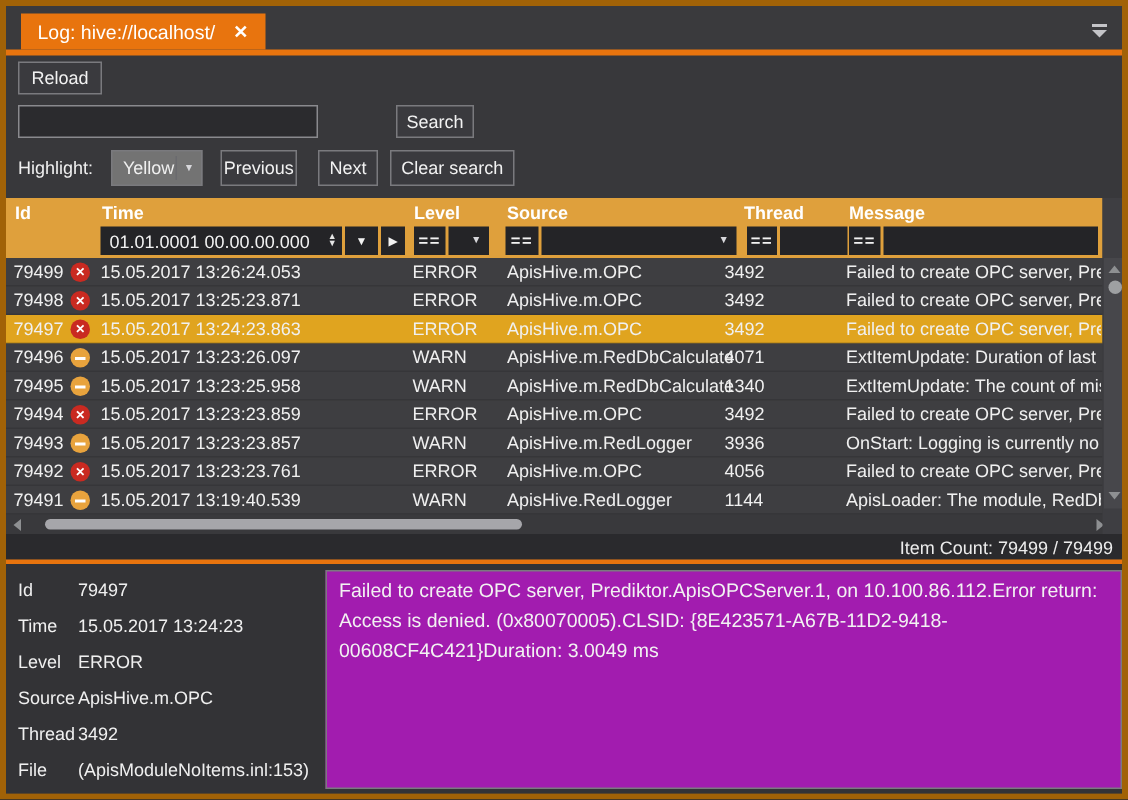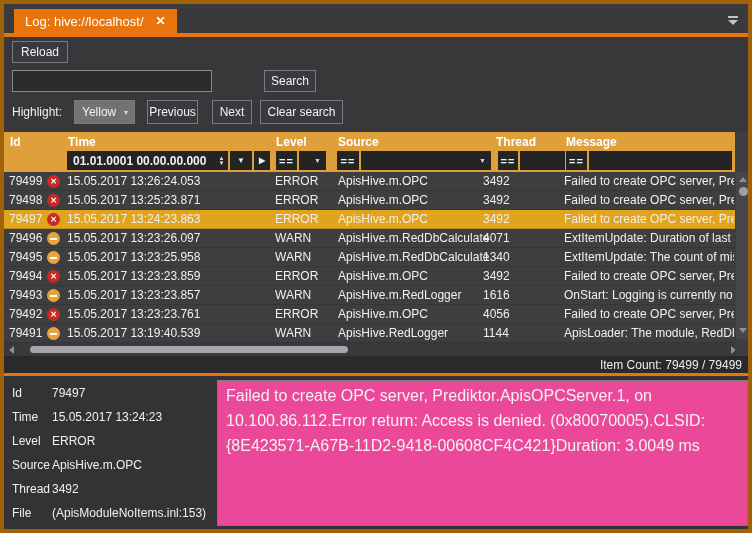--- a/index.html
+++ b/index.html
@@ -37,21 +37,21 @@
   .combo .arr { width:16px; text-align:center; font-size:7px; color:#D8D8DC; }
   .btn-prev  { left:143px; top:96px; width:51px; height:24px; }
   .btn-next  { left:208px; top:96px; width:40px; height:24px; }
   .btn-clear { left:256px; top:96px; width:83px; height:24px; }
   
   .gridheader { position:absolute; top:128px; left:0; width:731px; height:40px; background:#DFA03C; }
   .ghlabel { position:absolute; top:1px; font-size:12px; font-weight:bold; color:#FFFFFF; line-height:18px; }
   .gh-id{left:6px} .gh-time{left:64px} .gh-level{left:272px} .gh-source{left:334px}
   .gh-thread{left:492px} .gh-message{left:562px}
   .fw { position:absolute; top:19px; height:19px; background:#242427; color:#F2F2F2;
-        font-size:11px; display:flex; align-items:center;font-weight:bold; }
+        font-size:11px; display:flex; align-items:center; }
   .f-date  { left:63px;  width:161px; font-size:12px; }
   .f-date .dtext { flex:1; padding-left:6px; white-space:nowrap; }
   .f-date .spin { width:13px; display:flex; flex-direction:column; align-items:center;
                   justify-content:center; font-size:6px; line-height:5px; color:#E6E6E6; }
   .f-datedrop { left:226px; width:22px; justify-content:center; font-size:8px; }
   .f-dateplay { left:250px; width:16px; justify-content:center; font-size:8px; }
   .f-eq { justify-content:center; font-weight:bold; font-size:11px; letter-spacing:1px; }
   .f-eq-level{left:272px;width:21px} .f-combo-level{left:295px;width:27px}
   .f-eq-source{left:333px;width:22px} .f-combo-source{left:357px;width:130px}
   .f-eq-thread{left:494px;width:20px}
@@ -96,22 +96,22 @@
   .statusbar { position:absolute; top:352px; left:0; right:0; height:17px; background:#2A2A2D;
                display:flex; justify-content:flex-end; align-items:center;
                padding-right:6px; font-size:12px; color:#ECECEC; }
   .splitter { position:absolute; top:369px; left:0; right:0; height:3px; background:#E8740E; }
   .details { position:absolute; top:372px; left:0; right:0; bottom:0; background:#333336; }
   .dfields { position:absolute; left:8px; top:5px; width:200px; }
   .drow { position:relative; height:24px; font-size:12px; line-height:24px; }
   .dlabel { position:absolute; left:0; }
   .dvalue { position:absolute; left:40px; white-space:nowrap; }
   .dmsg { position:absolute; left:213px; top:4px; width:531px; height:146px;
-          background:#ec4899; border:1px solid #7A7A7E; padding:3px 8px;
-          font-size:16px; line-height:1.55; color:#F2F2F2; overflow:hidden; }
+          background:#a21caf; border:1px solid #7A7A7E; padding:3px 8px;
+          font-size:13px; line-height:1.55; color:#F2F2F2; overflow:hidden; }
 </style>
 </head>
 <body>
 
 <div class="window">
 
   <div class="tabstrip">
     <div class="tab">
       <span>Log: hive://localhost/</span>
       <span class="tab-close">✕</span>
@@ -236,21 +236,21 @@
         <span class="c-msg">Failed to create OPC server, Pred</span>
       </div>
       <div class="row">
         <span class="c-id">79493</span>
         <span class="licon warn">
           <span class="dash"></span>
         </span>
         <span class="c-time">15.05.2017 13:23:23.857</span>
         <span class="c-level">WARN</span>
         <span class="c-source">ApisHive.m.RedLogger</span>
-        <span class="c-thread">1616</span>
+        <span class="c-thread">3936</span>
         <span class="c-msg">OnStart: Logging is currently no</span>
       </div>
       <div class="row">
         <span class="c-id">79492</span>
         <span class="licon err">✕</span>
         <span class="c-time">15.05.2017 13:23:23.761</span>
         <span class="c-level">ERROR</span>
         <span class="c-source">ApisHive.m.OPC</span>
         <span class="c-thread">4056</span>
         <span class="c-msg">Failed to create OPC server, Pred</span>

